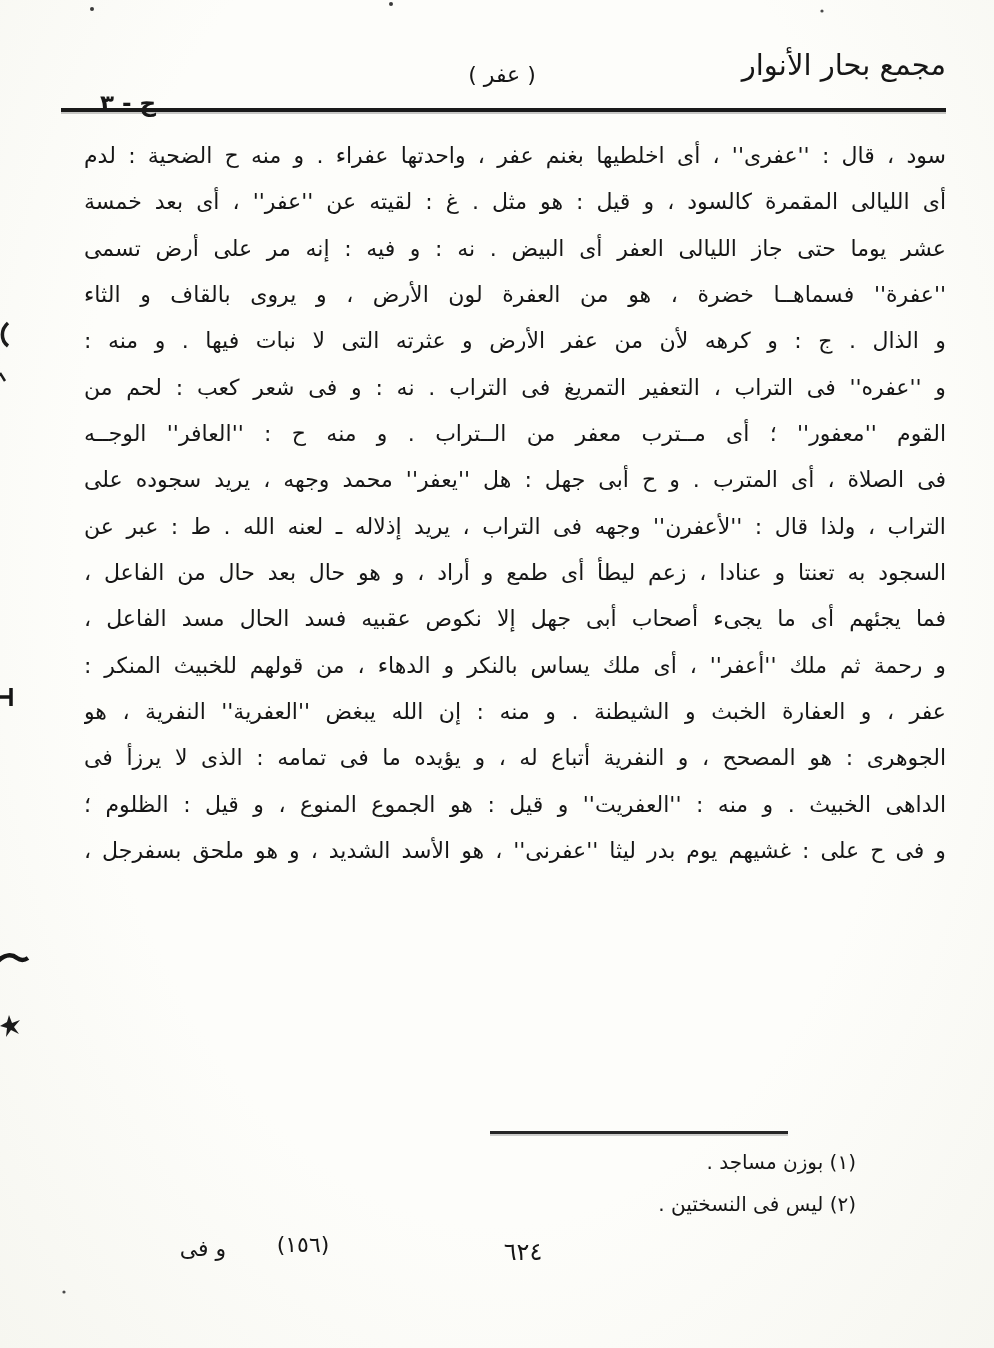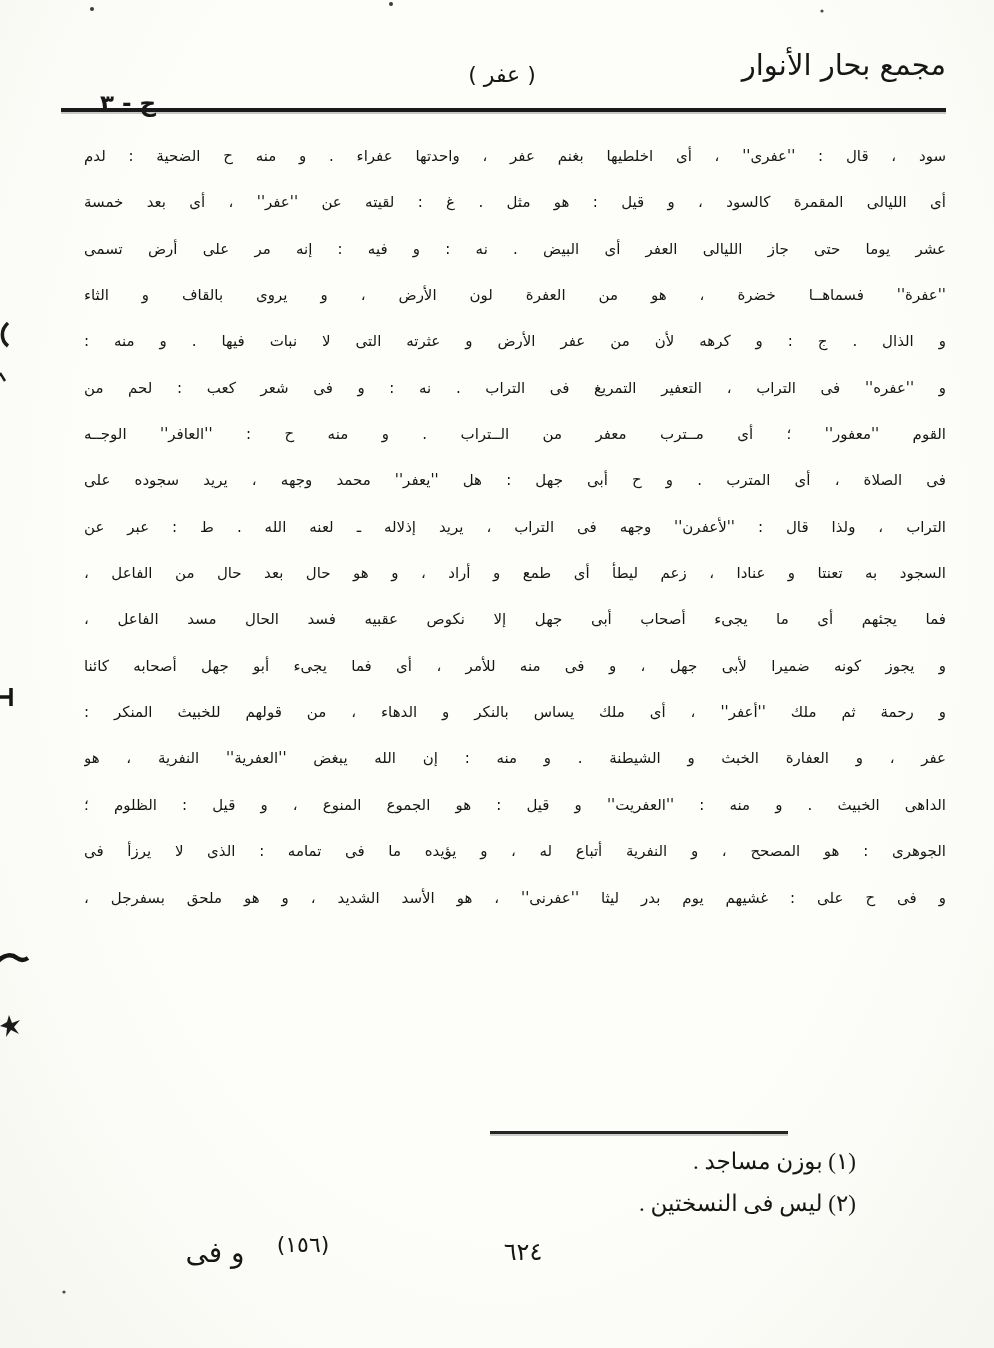--- a/index.html
+++ b/index.html
@@ -30,40 +30,40 @@
     position:absolute;top:108px;left:61px;width:885px;height:4px;
     background:#1a1a1a;
     box-shadow:0 2px 0 rgba(40,40,40,.25);
   }
   
   .body-text{
     position:absolute;top:133px;right:48px;left:84px;
   }
   .line{
     height:46.35px;line-height:46.35px;
-    font-size:15px;
+    font-size:22px;
     text-align:justify;text-align-last:justify;
     word-spacing:1.5px;
     overflow:hidden;
     white-space:normal;
   }
   
   .fn-sep{
     position:absolute;top:1131px;left:490px;width:298px;height:3px;
     background:#262626;
     box-shadow:0 2px 0 rgba(60,60,60,.25);
   }
   .footnotes{
     position:absolute;top:1141px;right:138px;left:84px;
-    font-size:23px;line-height:42px;font-family:Liberation Serif, serif;
+    font-size:20px;line-height:42px;
   }
   
   .ft-page-number{position:absolute;top:1238px;left:478px;width:90px;text-align:center;font-size:24px;}
   .ft-sheet-number{position:absolute;top:1232px;left:258px;width:90px;text-align:center;font-size:22px;}
-  .ft-catchword{position:absolute;top:1236px;left:180px;width:70px;text-align:center;font-size:28px;}
+  .ft-catchword{position:absolute;top:1236px;left:168px;width:70px;text-align:center;font-size:22px;}
   
   .artifacts{position:absolute;top:0;left:0;pointer-events:none;}
 </style>
 </head>
 <body>
 
 <div class="page">
 
   <div class="hdr-title">مجمع بحار الأنوار</div>
   <div class="hdr-entry">( عفر )</div>
@@ -75,25 +75,24 @@
     <div class="line">أى الليالى المقمرة كالسود ، و قيل : هو مثل . غ : لقيته عن ''عفر'' ، أى بعد خمسة</div>
     <div class="line">عشر يوما حتى جاز الليالى العفر أى البيض . نه : و فيه : إنه مر على أرض تسمى</div>
     <div class="line">''عفرة'' فسماهــا خضرة ، هو من العفرة لون الأرض ، و يروى بالقاف و الثاء</div>
     <div class="line">و الذال . ج : و كرهه لأن من عفر الأرض و عثرته التى لا نبات فيها . و منه :</div>
     <div class="line">و ''عفره'' فى التراب ، التعفير التمريغ فى التراب . نه : و فى شعر كعب : لحم من</div>
     <div class="line">القوم ''معفور'' ؛ أى مــترب معفر من الــتراب . و منه ح : ''العافر'' الوجــه</div>
     <div class="line">فى الصلاة ، أى المترب . و ح أبى جهل : هل ''يعفر'' محمد وجهه ، يريد سجوده على</div>
     <div class="line">التراب ، ولذا قال : ''لأعفرن'' وجهه فى التراب ، يريد إذلاله ـ لعنه الله . ط : عبر عن</div>
     <div class="line">السجود به تعنتا و عنادا ، زعم ليطأ أى طمع و أراد ، و هو حال بعد حال من الفاعل ،</div>
     <div class="line">فما يجئهم أى ما يجىء أصحاب أبى جهل إلا نكوص عقبيه فسد الحال مسد الفاعل ،</div>
-    <div class="line">و يجوز كونه ضميرا لأبى جهل ، و فى منه للأمر ، أى فما يجىء أبو جهل أصحابه كائنا</div>
     <div class="line">و رحمة ثم ملك ''أعفر'' ، أى ملك يساس بالنكر و الدهاء ، من قولهم للخبيث المنكر :</div>
     <div class="line">عفر ، و العفارة الخبث و الشيطنة . و منه : إن الله يبغض ''العفرية'' النفرية ، هو</div>
+    <div class="line">الجوهرى : هو المصحح ، و النفرية أتباع له ، و يؤيده ما فى تمامه : الذى لا يرزأ فى</div>
     <div class="line">الداهى الخبيث . و منه : ''العفريت'' و قيل : هو الجموع المنوع ، و قيل : الظلوم ؛</div>
-    <div class="line">الجوهرى : هو المصحح ، و النفرية أتباع له ، و يؤيده ما فى تمامه : الذى لا يرزأ فى</div>
     <div class="line">و فى ح على : غشيهم يوم بدر ليثا ''عفرنى'' ، هو الأسد الشديد ، و هو ملحق بسفرجل ،</div>
   </div>
 
   <div class="fn-sep"></div>
   <div class="footnotes">
     <div>(١) بوزن مساجد .</div>
     <div>(٢) ليس فى النسختين .</div>
   </div>
 
   <div class="ft-page-number">٦٢٤</div>

